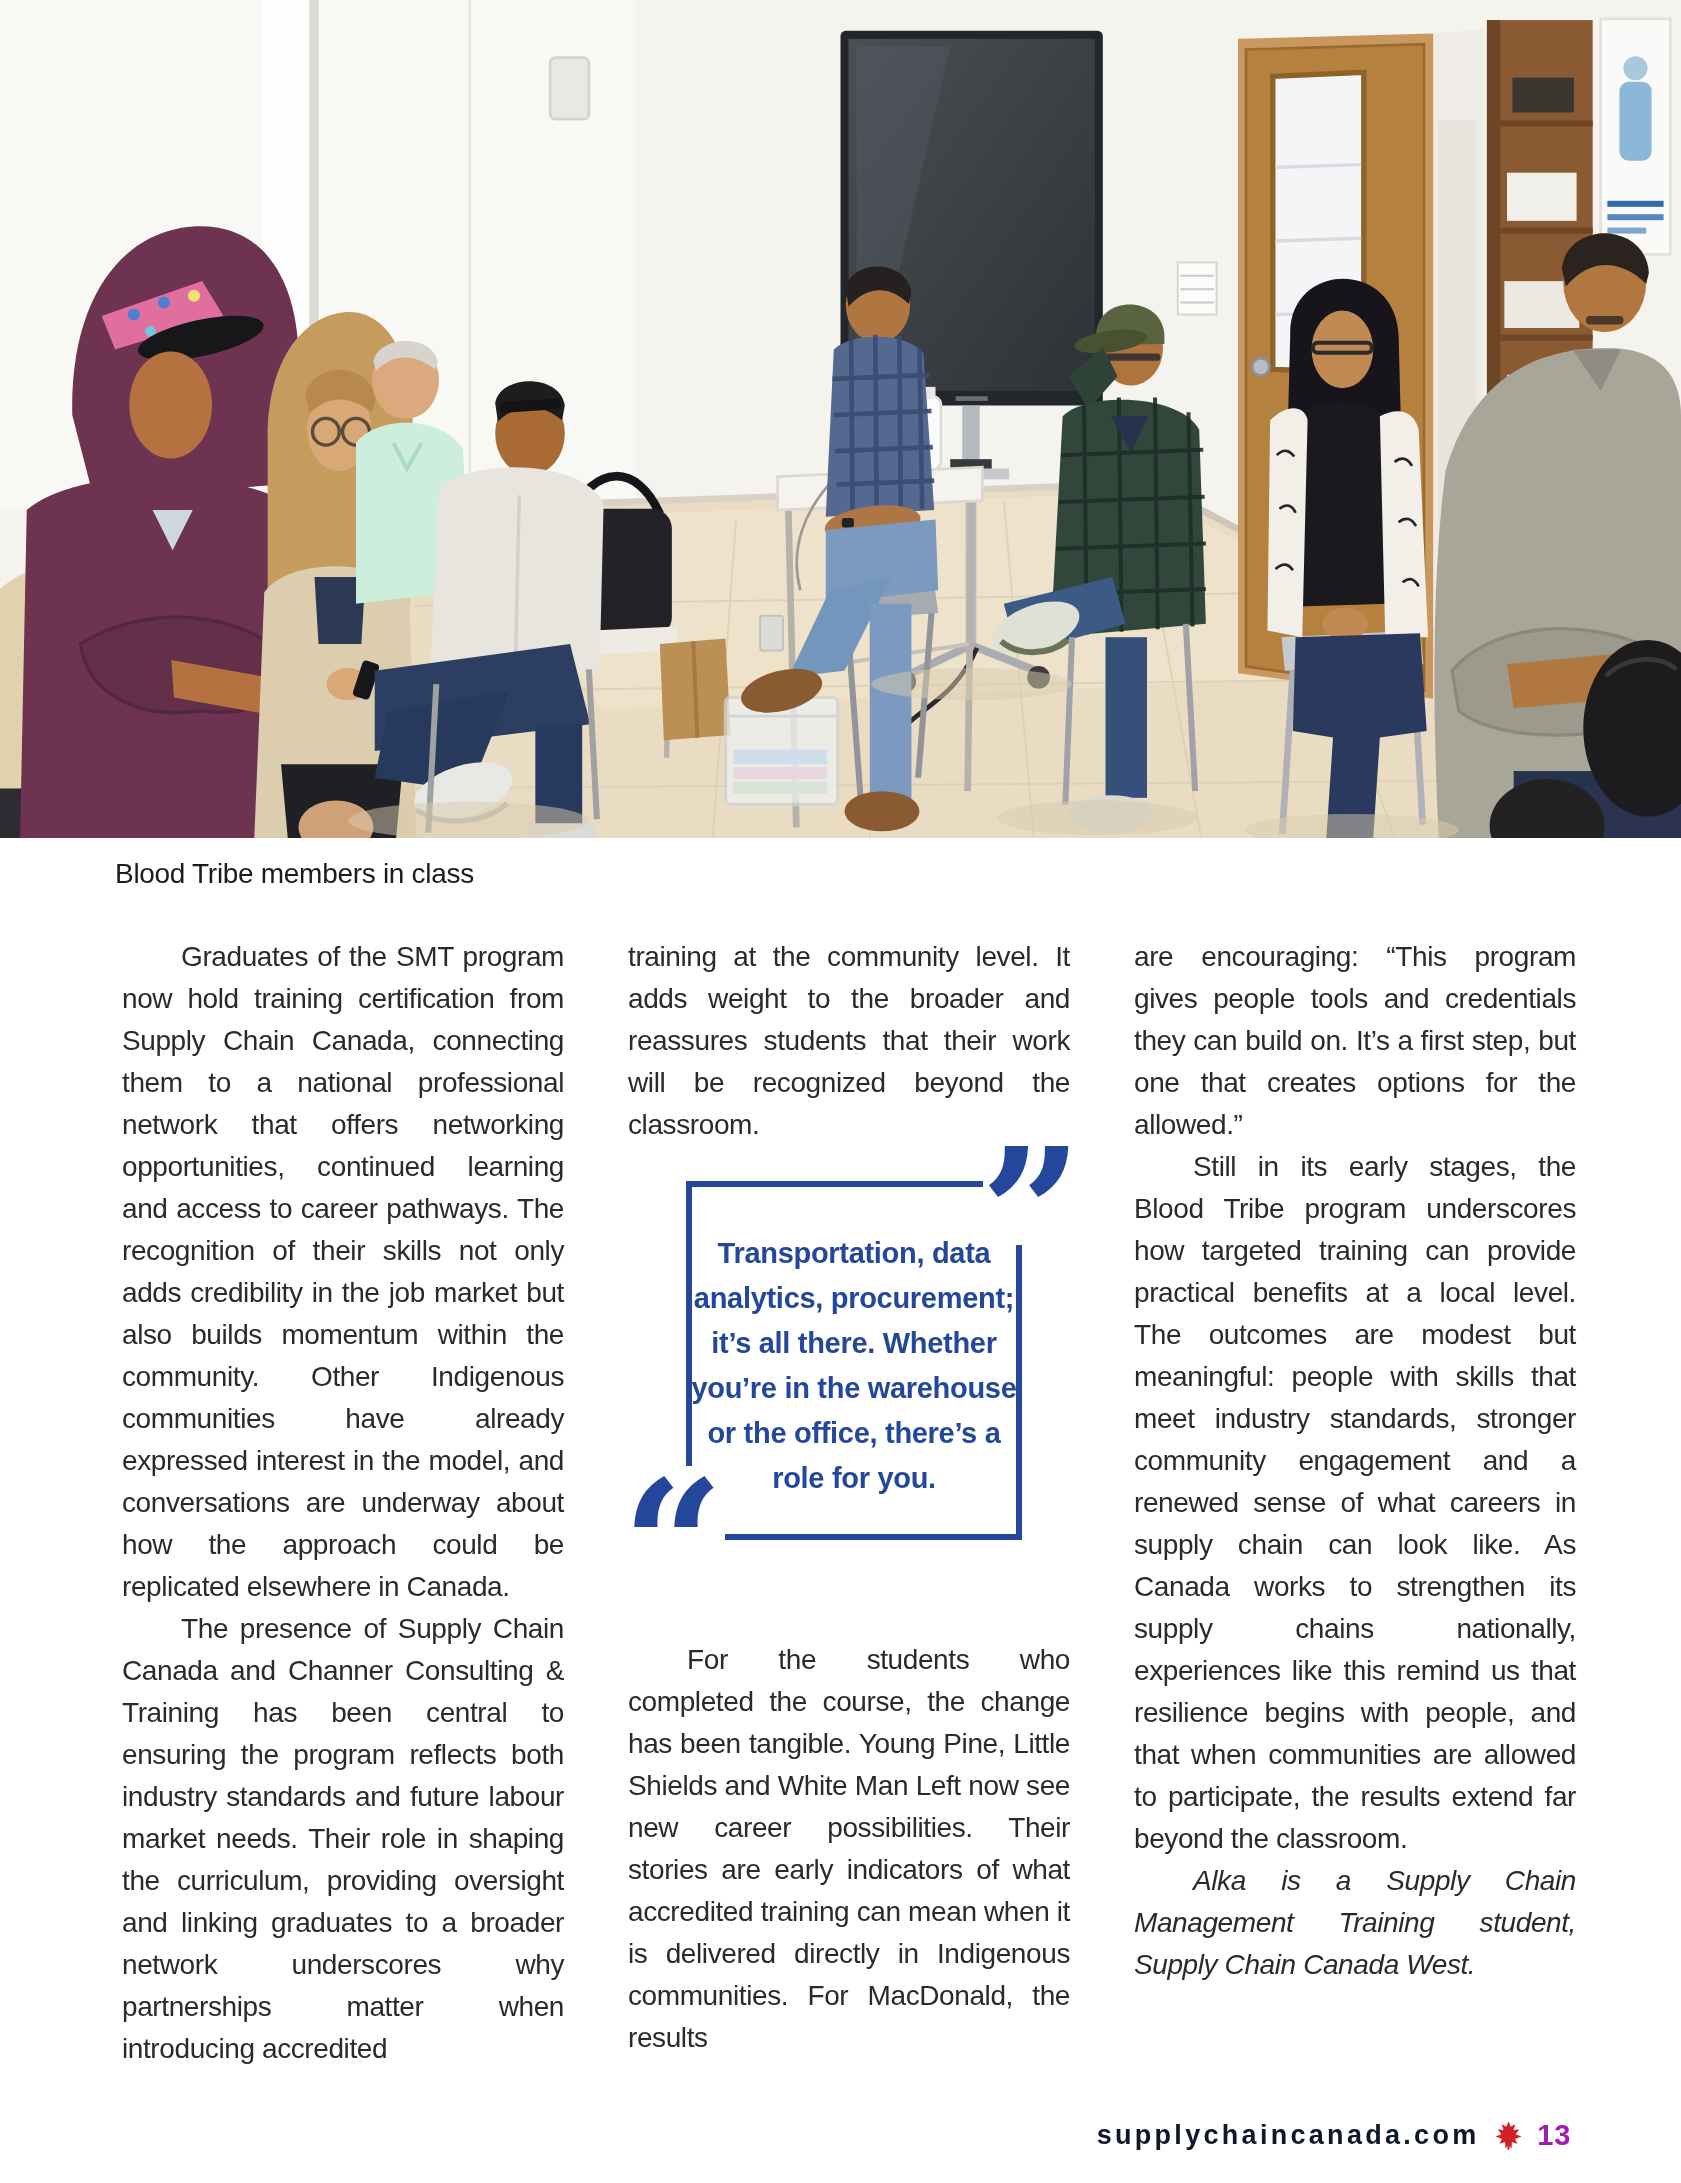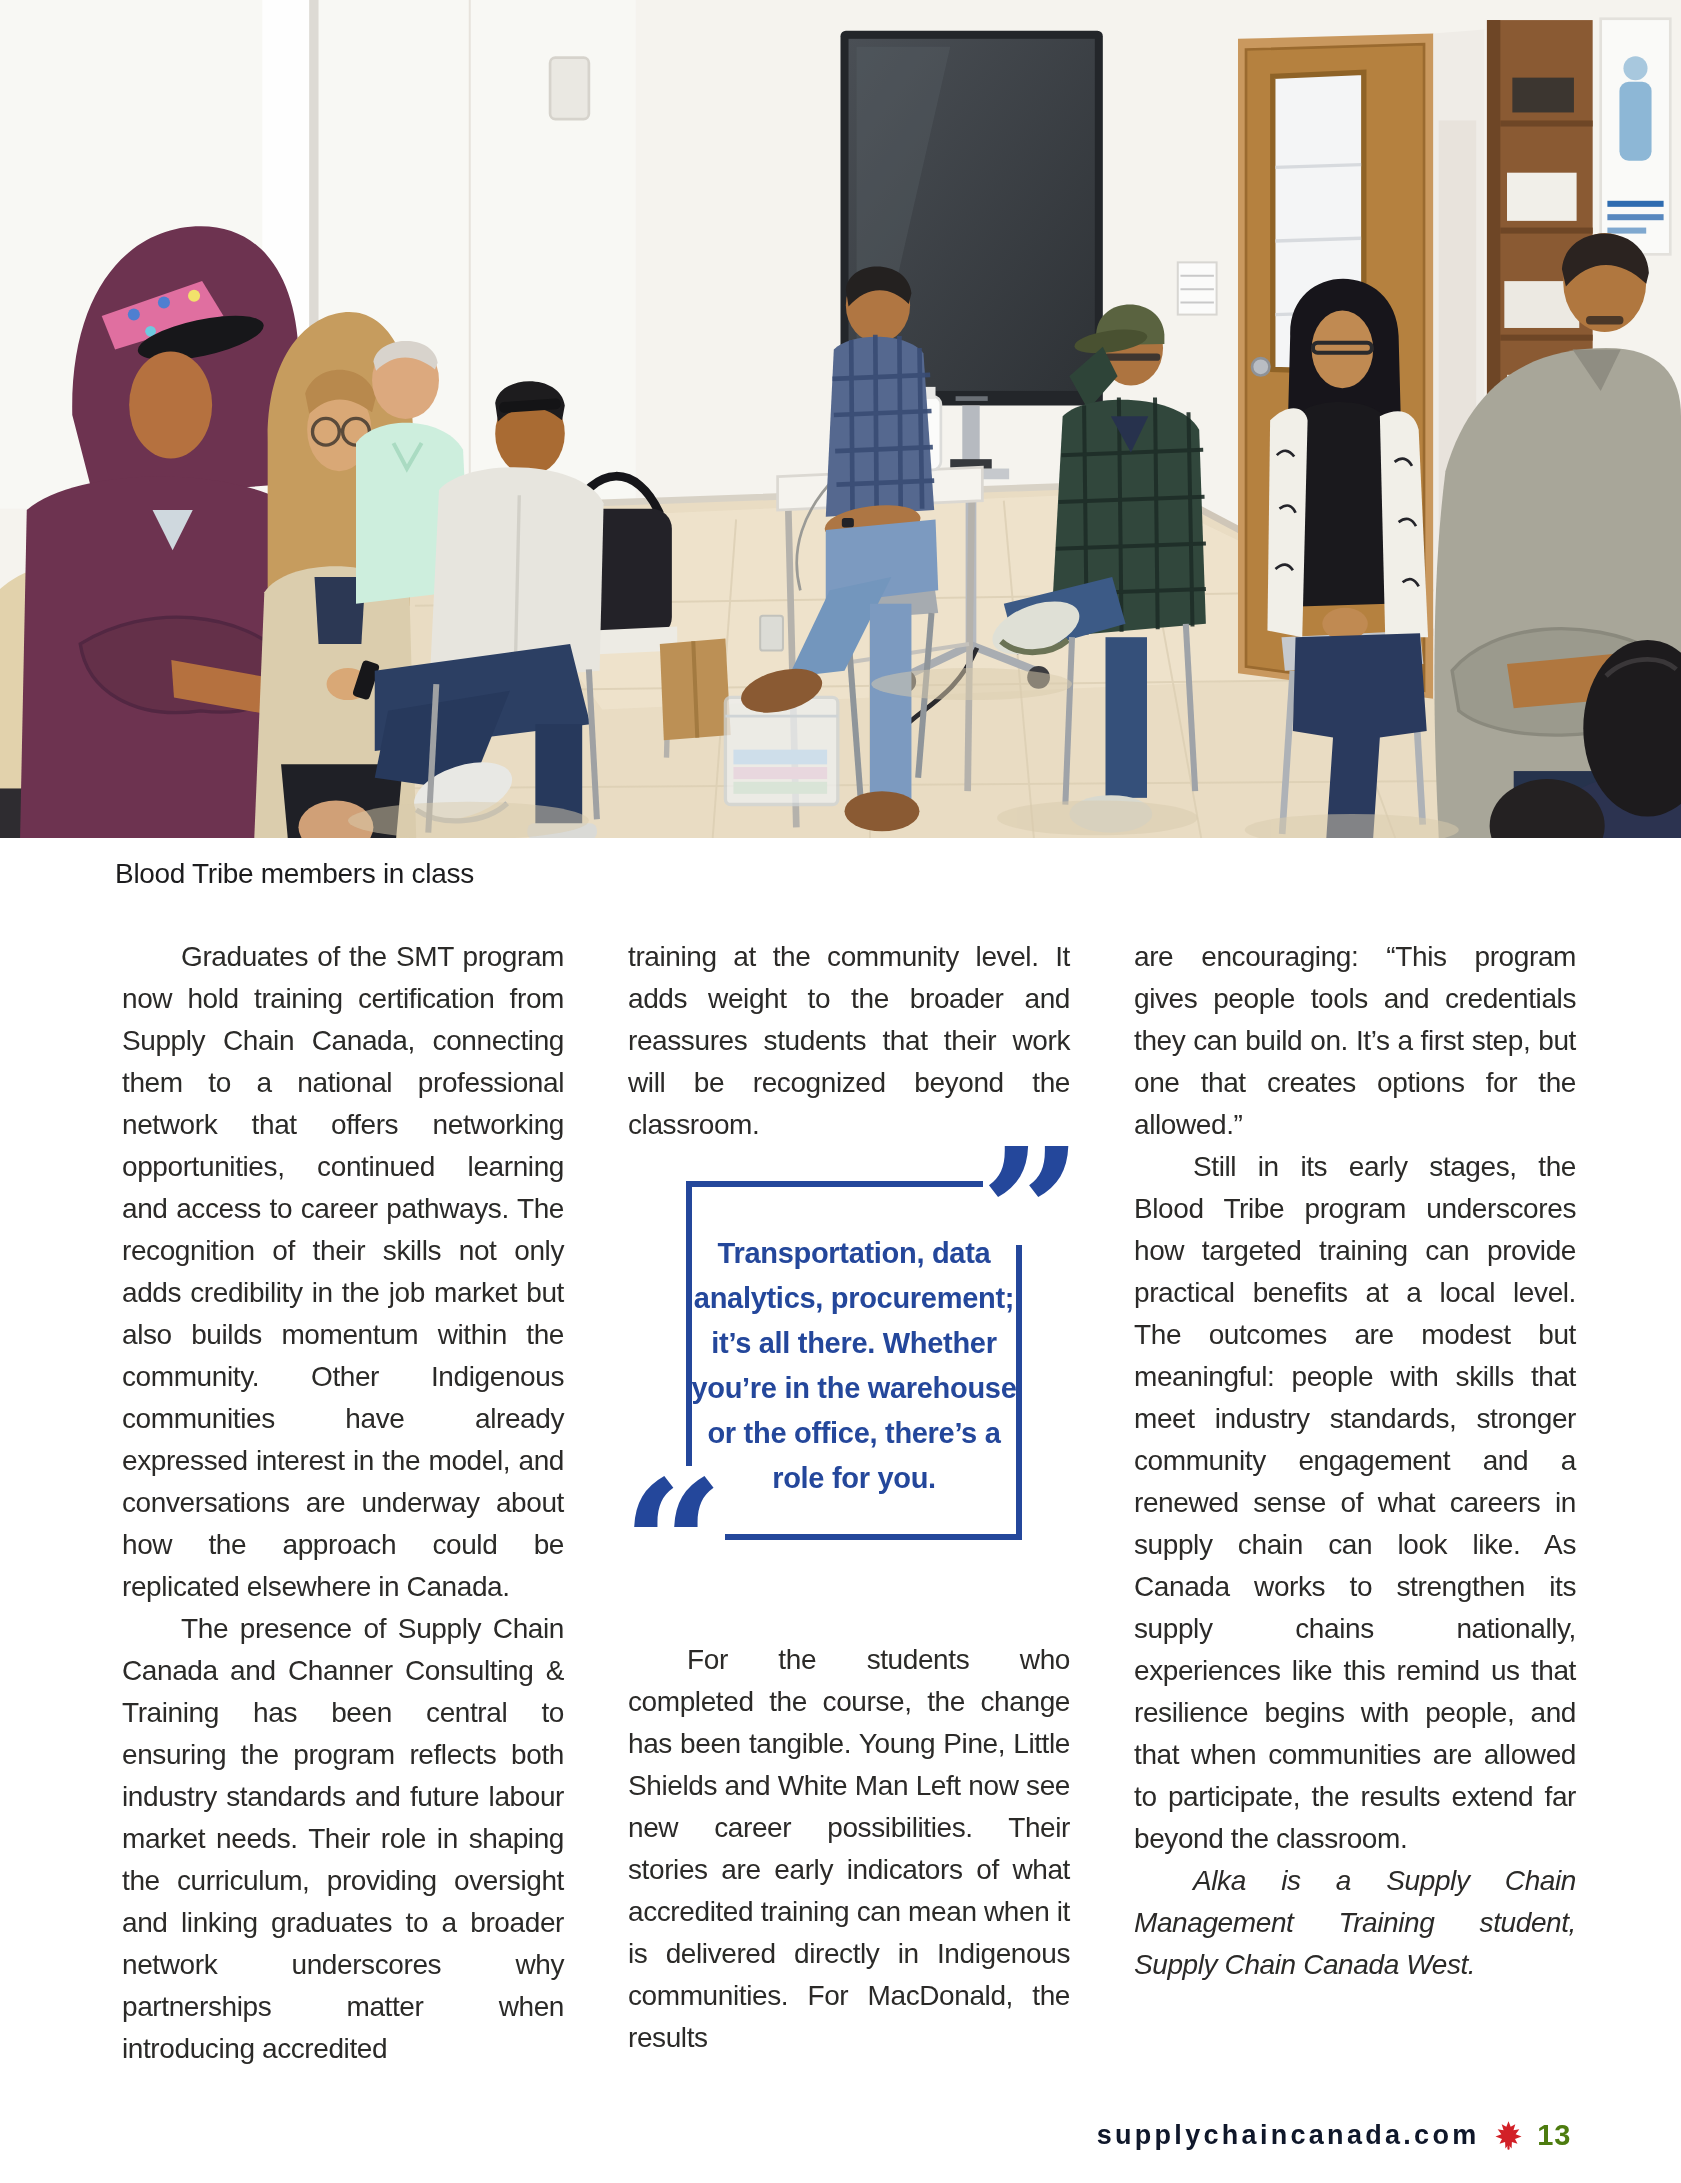--- a/index.html
+++ b/index.html
@@ -36,21 +36,21 @@
   .qmark{position:absolute;font-family:"DejaVu Serif",serif;font-weight:bold;
          color:#24479b;font-size:177px;line-height:1;pointer-events:none;}
   .qmark-close{top:-55px;right:-60px;}
   .qmark-open{top:calc(100% - 82px);left:-64px;}
 
   
   .footer{position:absolute;bottom:31px;right:110px;
           display:flex;align-items:center;gap:13.4px;}
   .footer .site{font-size:27px;font-weight:bold;letter-spacing:3.3px;color:#0f172a;}
   .footer .leaf{width:31px;height:31px;display:block;}
-  .footer .pagenum{font-size:29px;font-weight:bold;letter-spacing:0.7px;color:#4d7c0f;}
+  .footer .pagenum{font-size:29px;font-weight:bold;letter-spacing:0.7px;color:#a21caf;}
 </style>
 </head>
 <body>
 
 <div class="page">
 
   <svg class="photo" viewBox="0 0 2512 1252" preserveAspectRatio="none" aria-hidden="true">
     <defs>
       <linearGradient id="tvgrad" x1="0" y1="0" x2="1" y2="1">
         <stop offset="0" stop-color="#4a4f55"></stop>

